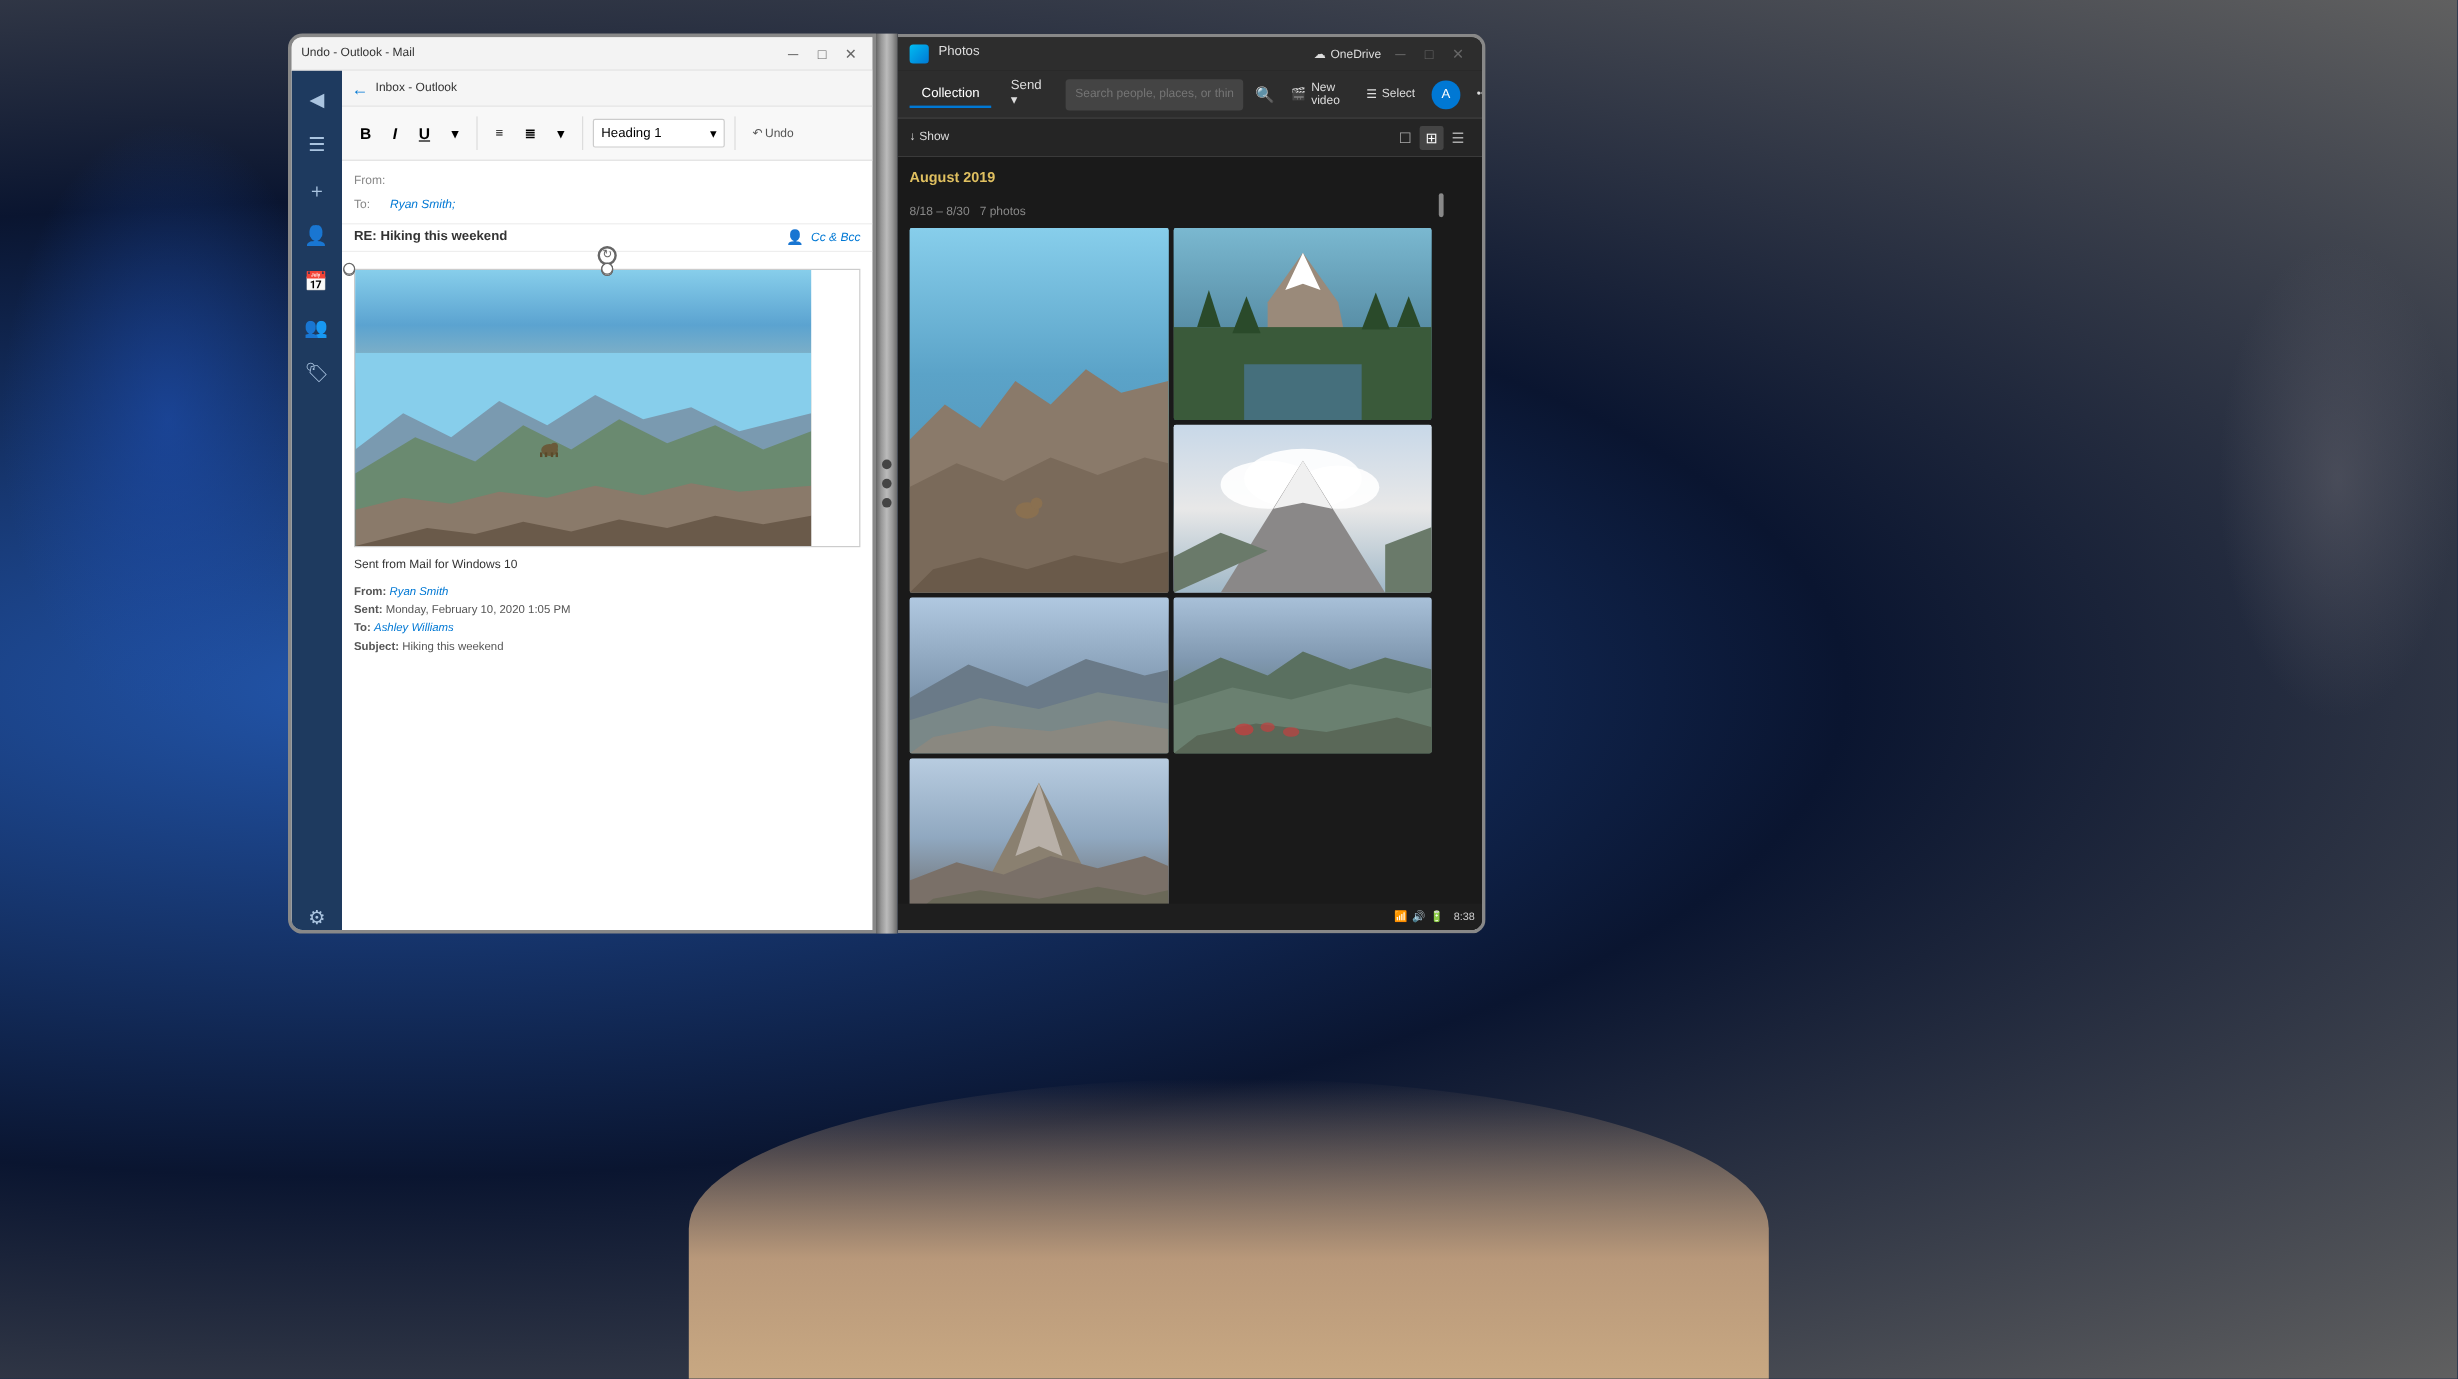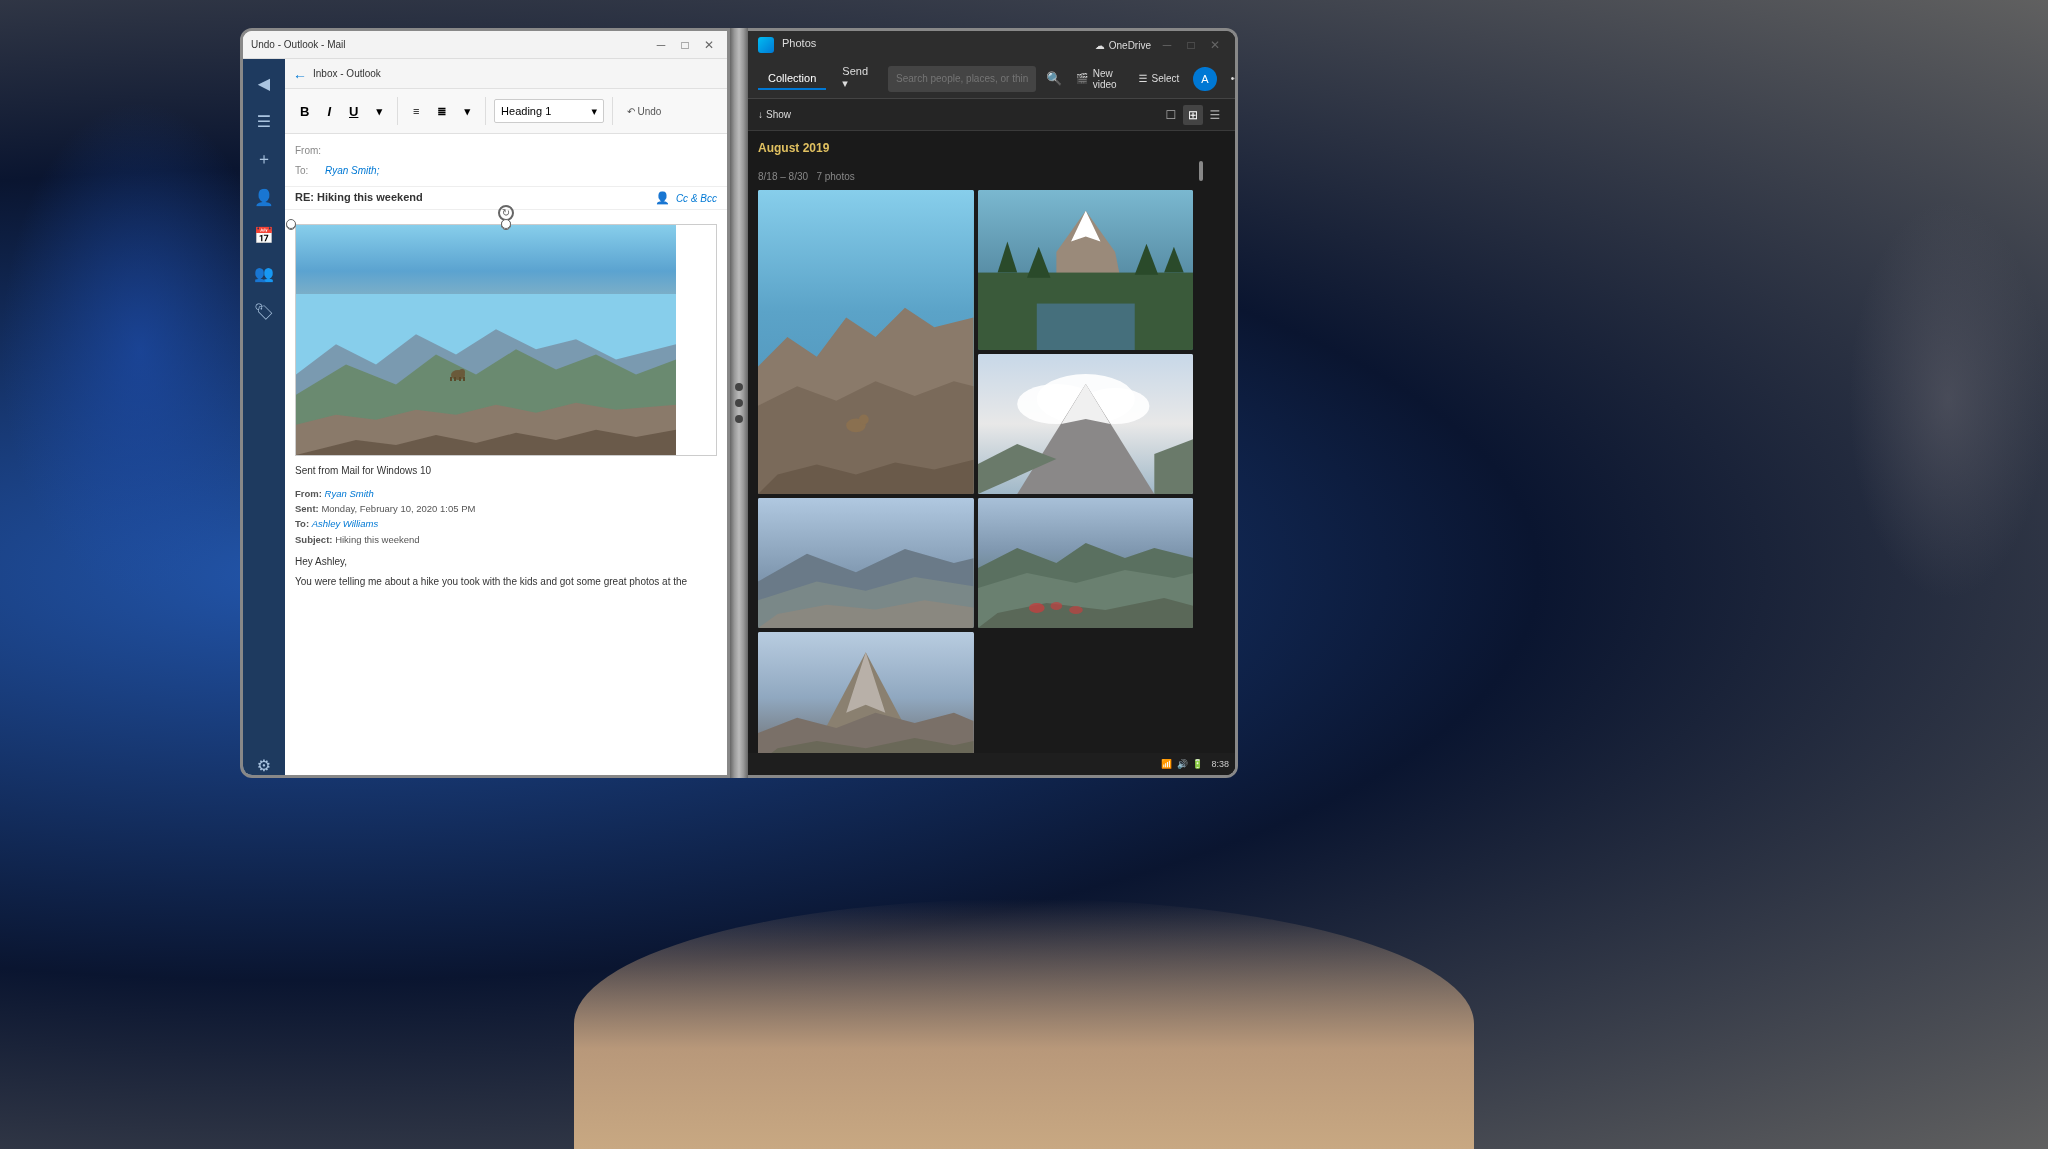--- a/index.html
+++ b/index.html
@@ -753,24 +753,20 @@
           <div>
             <strong>To:</strong>
             <a class="email-link">Ashley Williams</a>
           </div>
           <div>
             <strong>Subject:</strong>
             <span>Hiking this weekend</span>
           </div>
         </div>
 
-        <div style="margin-top:8px;">
-          <p>Hey Ashley,</p>
-          <p style="margin-top:6px;">You were telling me about a hike you took with the kids and got some great photos at the</p>
-        </div>
       </div>
     </div>
   </div>
 
   <div class="hinge">
     <div class="hinge-dot"></div>
     <div class="hinge-dot"></div>
     <div class="hinge-dot"></div>
   </div>
 

